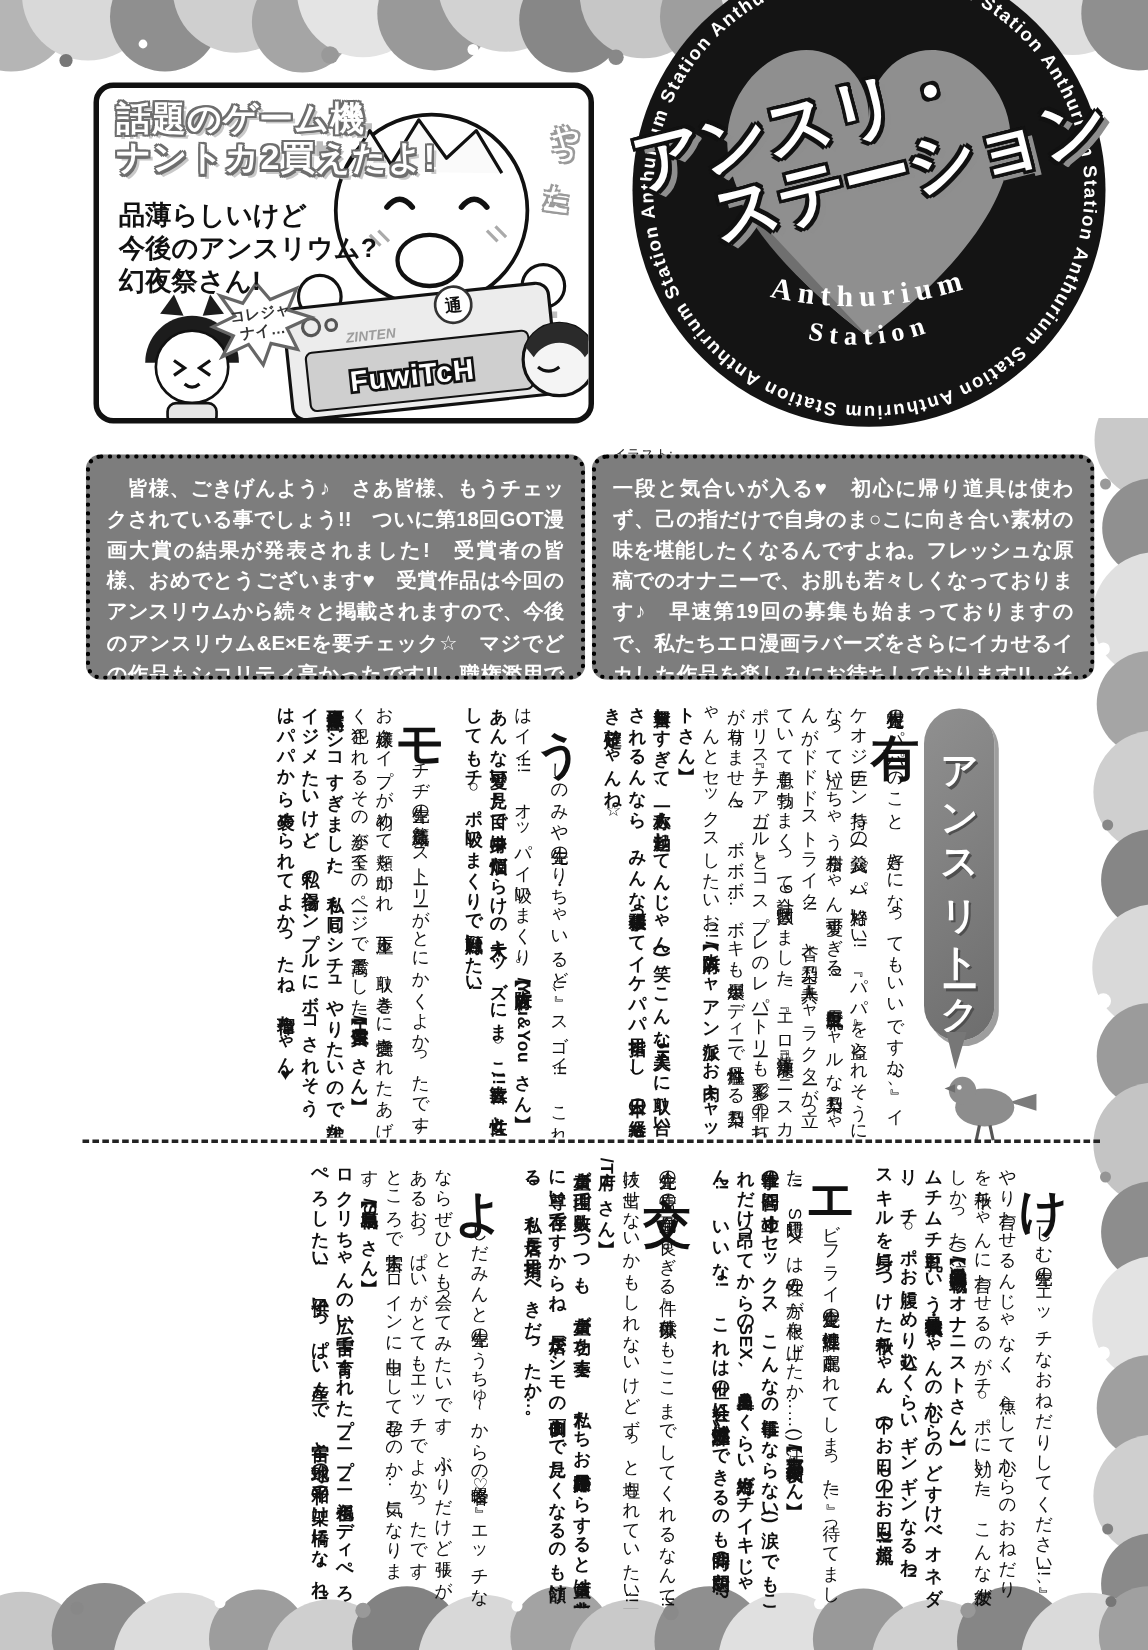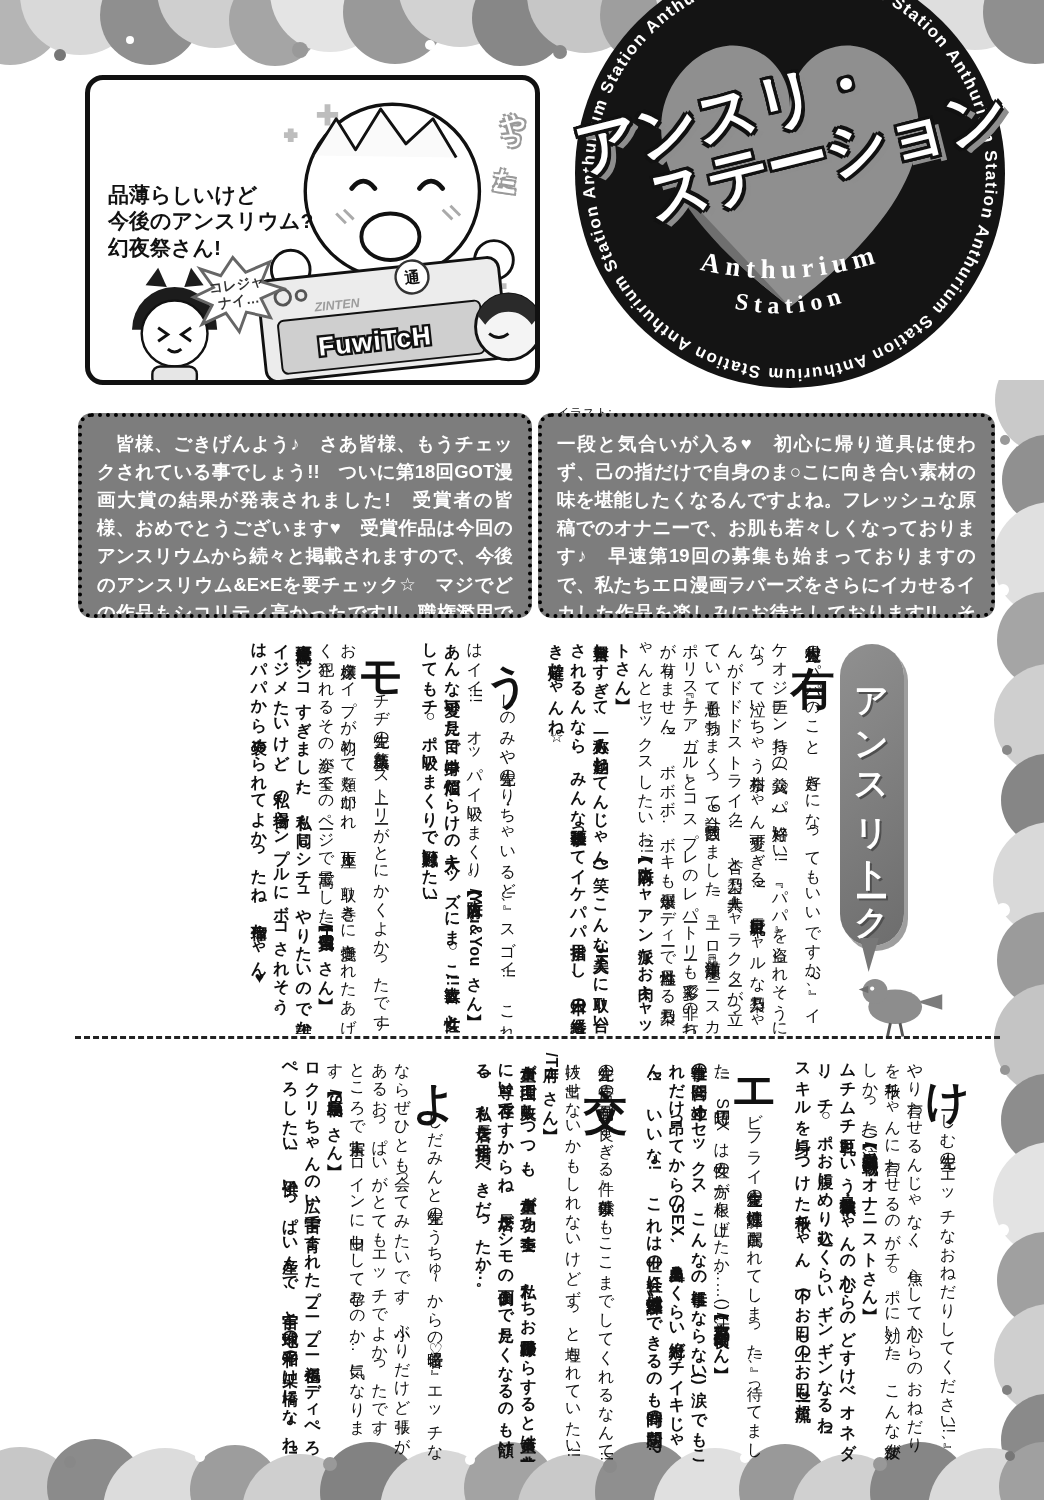--- a/index.html
+++ b/index.html
@@ -8,21 +8,21 @@
   .decor{position:absolute;pointer-events:none;}
 
   
   .comic-panel{position:absolute;left:85px;top:75px;width:455px;height:310px;
     border:5px solid #111;border-radius:18px;background:#fff;overflow:hidden;box-sizing:border-box;}
   .comic-art{position:absolute;left:0;top:0;width:100%;height:100%;}
   .comic-headline{position:absolute;left:16px;top:10px;font-weight:900;font-size:31px;line-height:1.15;
     color:#fff;letter-spacing:1px;
     text-shadow:-2px -2px 0 #6e6e6e,2px -2px 0 #6e6e6e,-2px 2px 0 #6e6e6e,2px 2px 0 #6e6e6e,
                 0 -2px 0 #6e6e6e,0 2px 0 #6e6e6e,-2px 0 0 #6e6e6e,2px 0 0 #6e6e6e,4px 4px 0 #c9c9c9;}
-  .comic-sub{position:absolute;left:18px;top:102px;font-weight:900;font-size:21px;line-height:1.25;color:#111;}
+  .comic-sub{position:absolute;left:18px;top:102px;font-weight:900;font-size:24px;line-height:1.25;color:#111;}
   .cheer{position:absolute;right:8px;top:16px;writing-mode:vertical-rl;font-size:24px;font-weight:900;
     color:#fff;transform:rotate(8deg);
     text-shadow:-2px -2px 0 #9a9a9a,2px -2px 0 #9a9a9a,-2px 2px 0 #9a9a9a,2px 2px 0 #9a9a9a;}
 
   
   .logo{position:absolute;left:572px;top:-45px;width:436px;height:442px;}
   .logo svg{position:absolute;left:0;top:0;}
   .logo-title{position:absolute;left:6px;top:112px;width:430px;transform:rotate(-14deg);
     font-weight:900;font-size:62px;line-height:1.02;letter-spacing:-2px;color:#fff;white-space:nowrap;
     text-shadow:-3px -3px 0 #111,3px -3px 0 #111,-3px 3px 0 #111,3px 3px 0 #111,
@@ -198,20 +198,24 @@
         <path d="M78 278 q7 6 14 0" fill="none" stroke="#111" stroke-width="3"></path>
         <rect x="62" y="296" width="46" height="20" rx="8" fill="#e6e6e6" stroke="#111" stroke-width="2.5"></rect>
       </g>
 
       <g transform="rotate(-8 150 218)">
         <polygon points="115,190 135,200 150,183 161,200 187,193 176,212 197,222 173,229 180,250 156,241 146,260 135,239 109,247 122,229 104,218 126,211" fill="#fff" stroke="#666" stroke-width="3"></polygon>
         <text x="150" y="216" font-size="14" font-weight="bold" text-anchor="middle" fill="#333">コレジャ</text>
         <text x="150" y="233" font-size="14" font-weight="bold" text-anchor="middle" fill="#333">ナイ…</text>
       </g>
     </svg>
+    <div class="comic-headline">
+      <span>話題のゲーム機</span><br>
+      <span>ナントカ2買えたよ!</span>
+    </div>
     <div class="comic-sub">
       <span>品薄らしいけど</span><br>
       <span>今後のアンスリウム?</span><br>
       <span>幻夜祭さん!</span>
     </div>
     <span class="cheer">やったー!</span>
   </section>
 
   <div class="logo">
     <svg width="436" height="442" viewBox="0 0 436 442">

